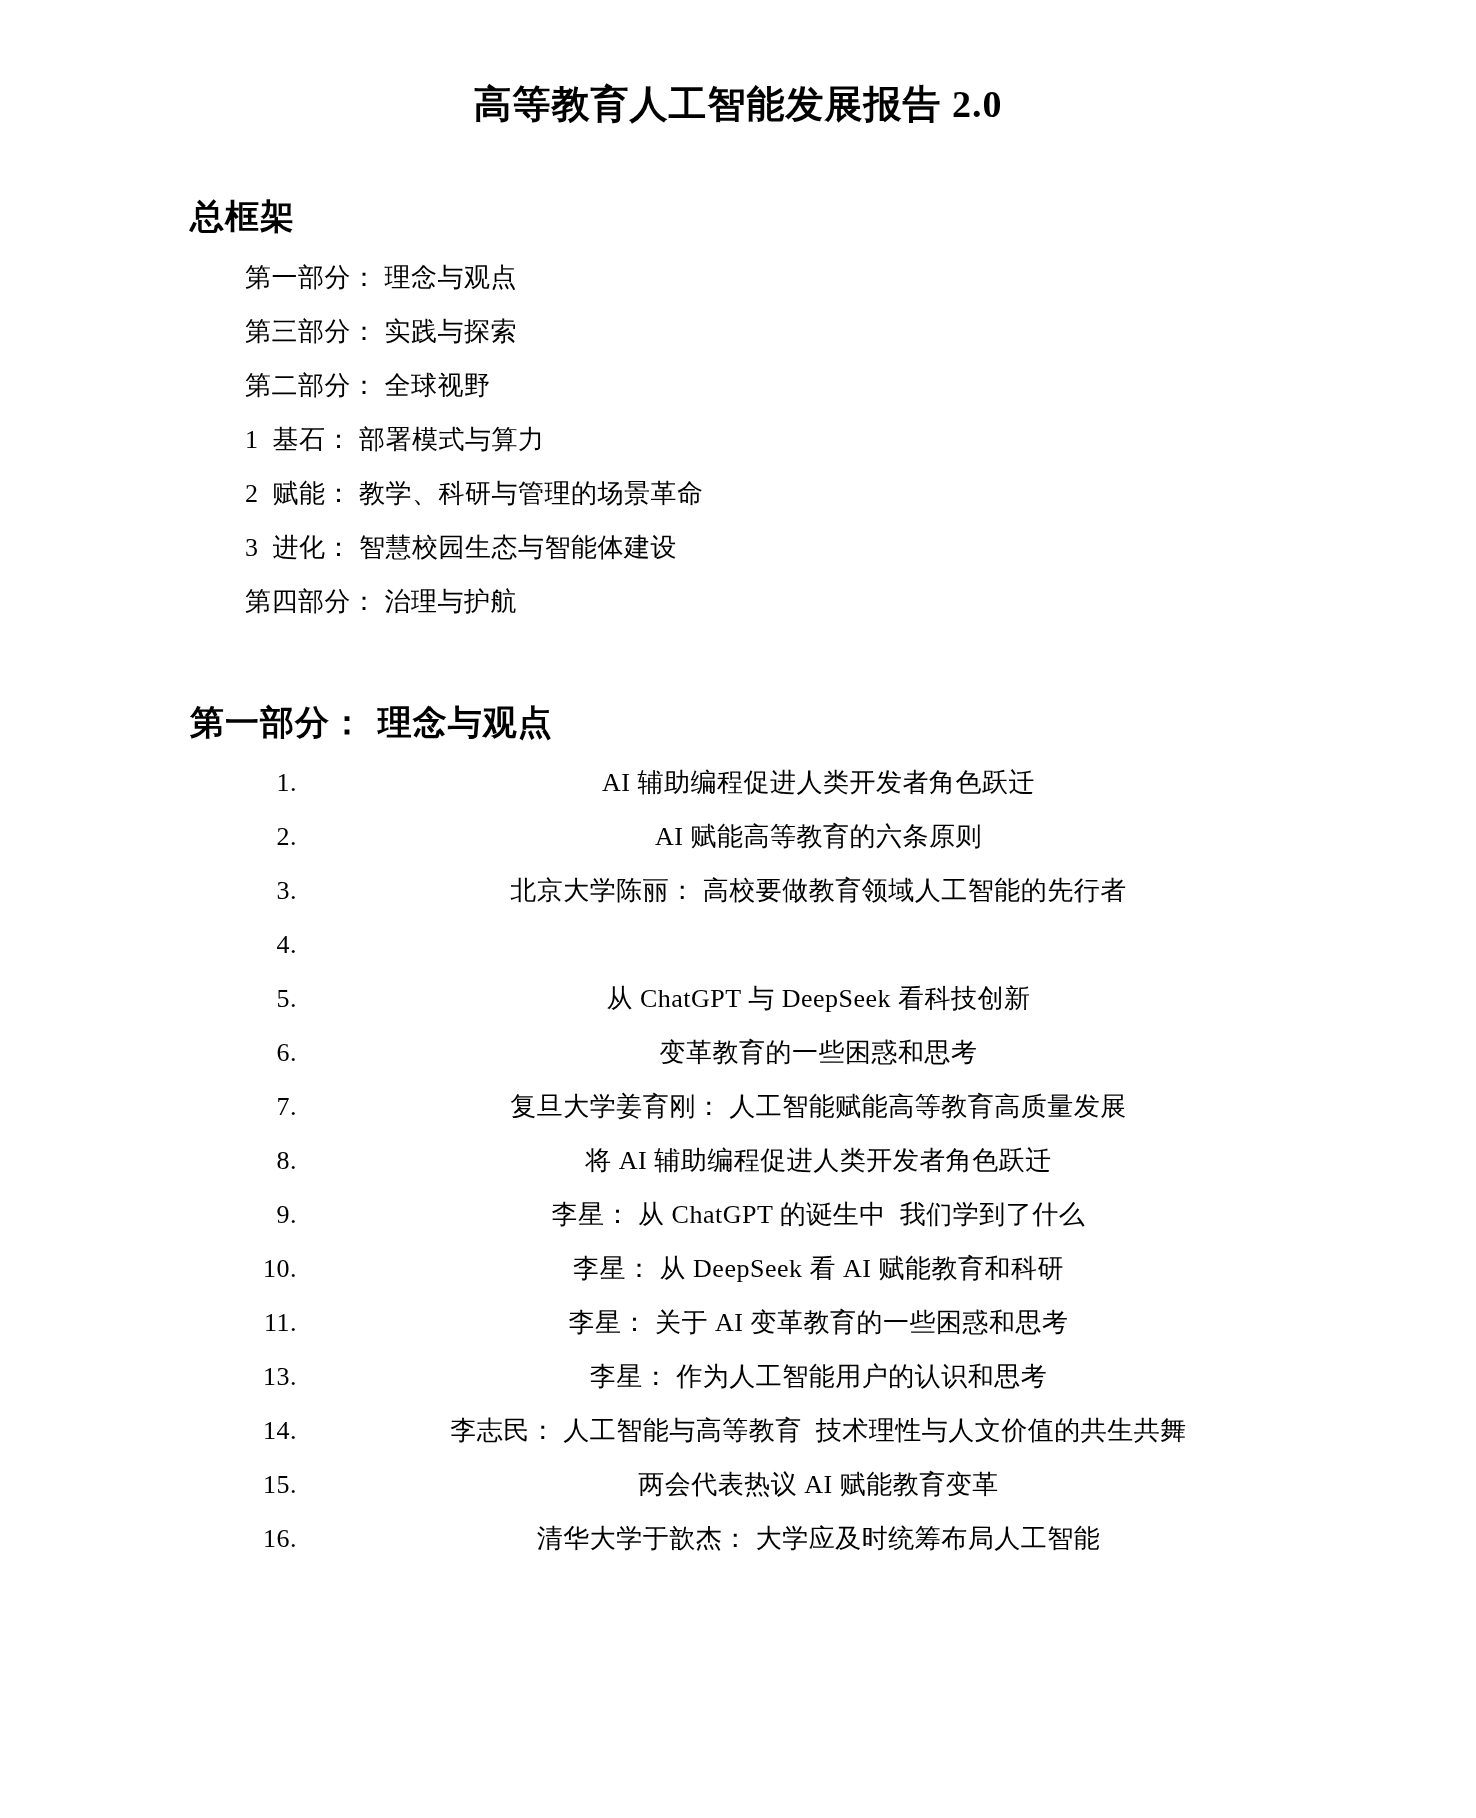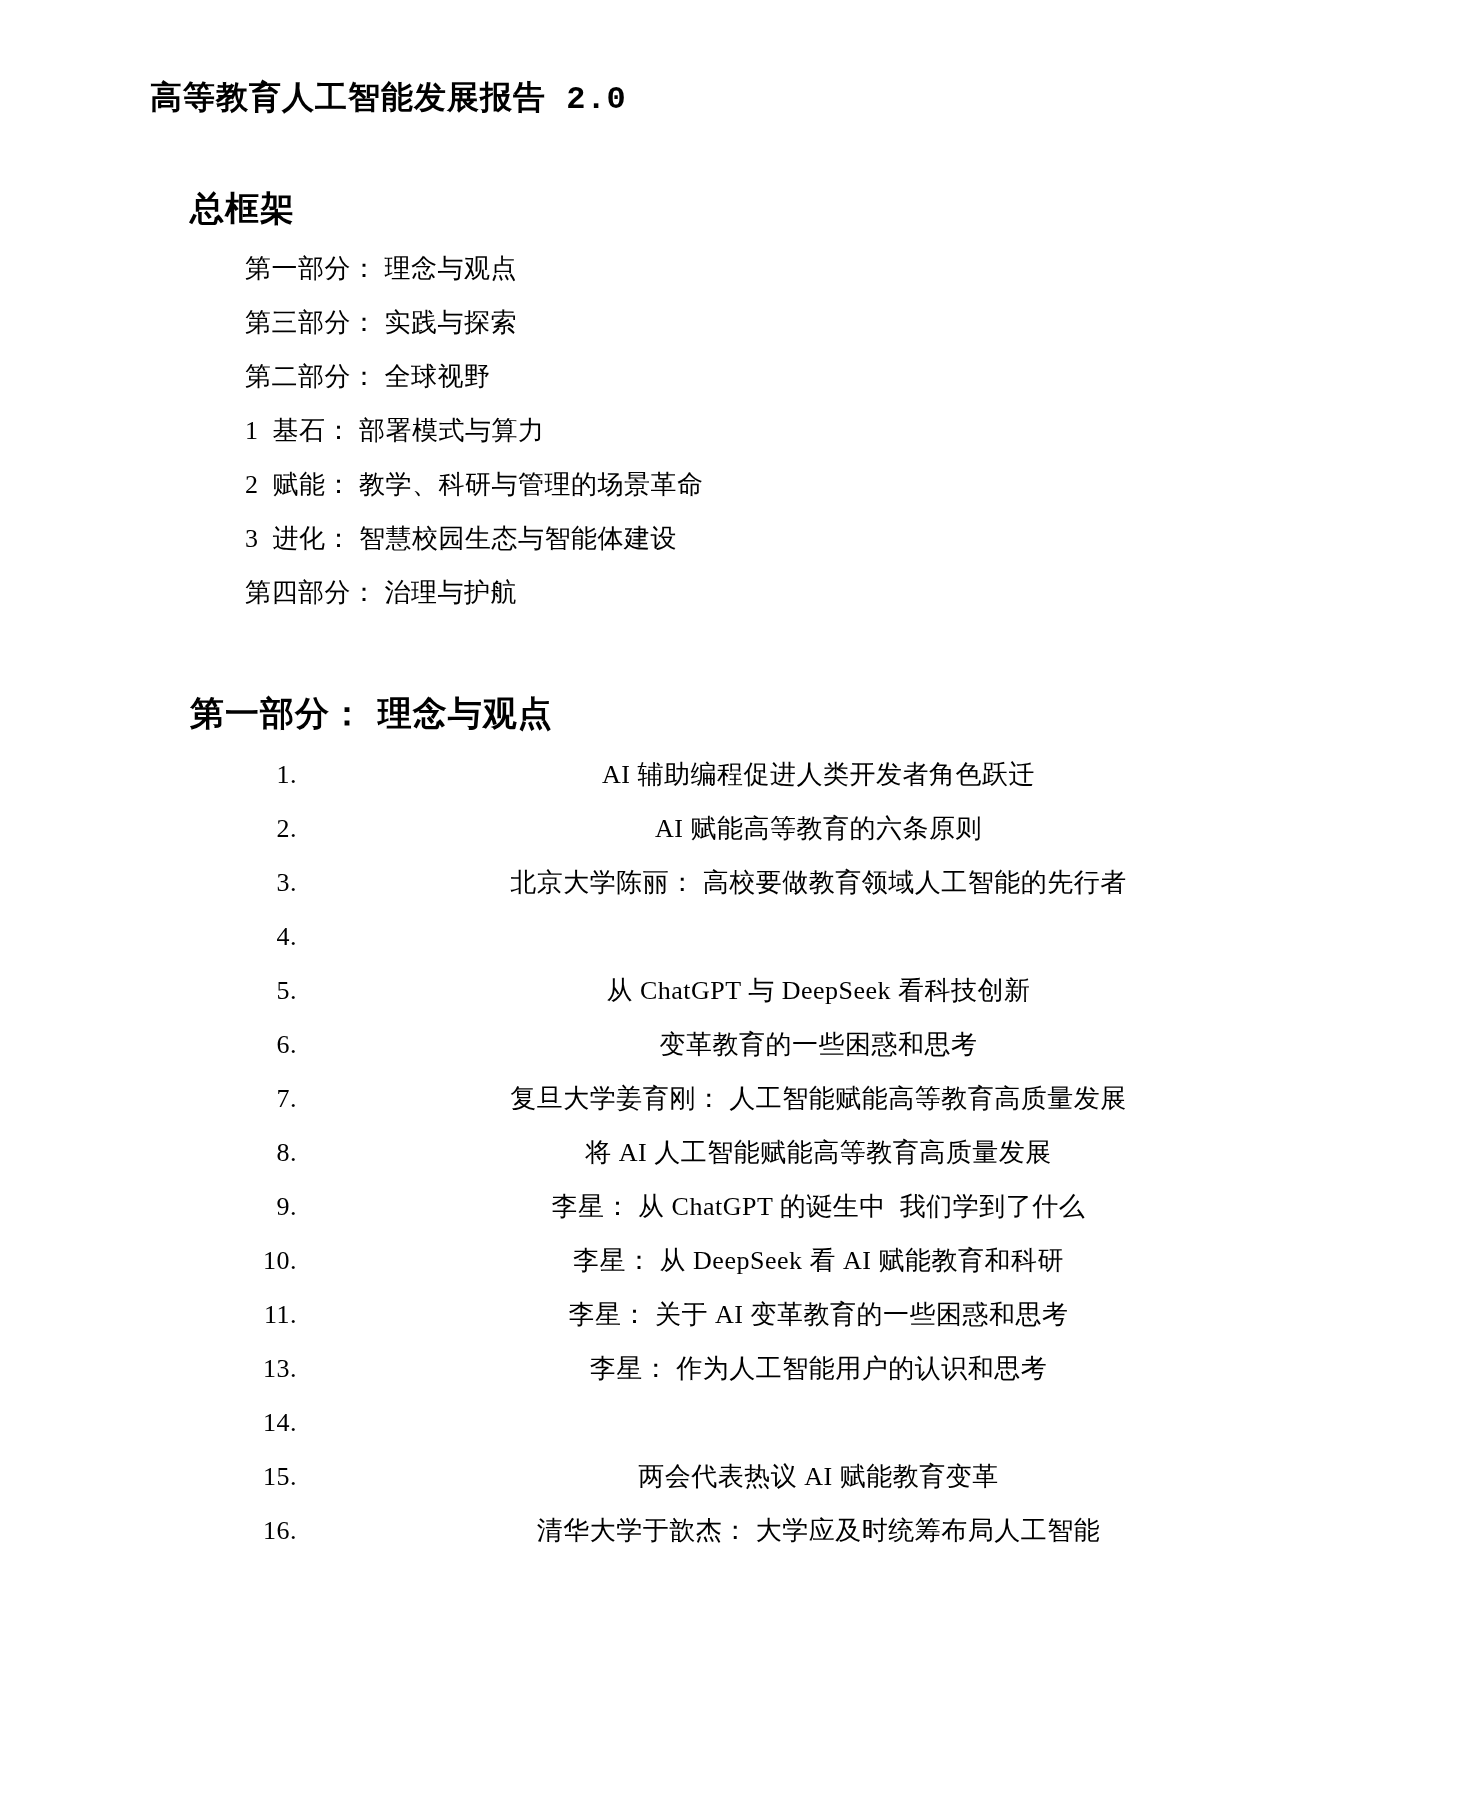--- a/index.html
+++ b/index.html
@@ -15,24 +15,24 @@
     -webkit-font-smoothing: antialiased;
   }
   .page {
     width: 1476px;
     min-height: 1818px;
     box-sizing: border-box;
     padding: 60px 150px 0 150px;
     position: relative;
   }
   .doc-title {
-    font-family: Liberation Mono, monospace;
-    font-size: 32px;
+    font-family: Liberation Serif, serif;
+    font-size: 38px;
     font-weight: bold;
-    text-align: left;
+    text-align: center;
     letter-spacing: 1px;
     margin: 18px 0 0 0;
     line-height: 1.4;
   }
   .section-heading {
     font-family: "DejaVu Sans", "Liberation Sans", sans-serif;
     font-size: 34px;
     font-weight: bold;
     margin: 62px 0 10px 40px;
     letter-spacing: 1px;
@@ -126,40 +126,41 @@
     <li class="num-item">
       <span class="idx">6.</span>
       <span class="txt">变革教育的一些困惑和思考</span>
     </li>
     <li class="num-item">
       <span class="idx">7.</span>
       <span class="txt">复旦大学姜育刚： 人工智能赋能高等教育高质量发展</span>
     </li>
     <li class="num-item">
       <span class="idx">8.</span>
-      <span class="txt">将 AI 人工智能赋能高等教育高质量发展</span>
+      <span class="txt">将 AI 辅助编程促进人类开发者角色跃迁</span>
     </li>
     <li class="num-item">
       <span class="idx">9.</span>
       <span class="txt">李星： 从 ChatGPT 的诞生中  我们学到了什么</span>
     </li>
     <li class="num-item">
       <span class="idx">10.</span>
       <span class="txt">李星： 从 DeepSeek 看 AI 赋能教育和科研</span>
     </li>
     <li class="num-item">
       <span class="idx">11.</span>
       <span class="txt">李星： 关于 AI 变革教育的一些困惑和思考</span>
     </li>
     <li class="num-item">
       <span class="idx">13.</span>
       <span class="txt">李星： 作为人工智能用户的认识和思考</span>
     </li>
     <li class="num-item">
       <span class="idx">14.</span>
+      <span class="txt">李志民： 人工智能与高等教育  技术理性与人文价值的共生共舞</span>
     </li>
     <li class="num-item">
       <span class="idx">15.</span>
       <span class="txt">两会代表热议 AI 赋能教育变革</span>
     </li>
     <li class="num-item">
       <span class="idx">16.</span>
       <span class="txt">清华大学于歆杰： 大学应及时统筹布局人工智能</span>
     </li>
   </ol>

